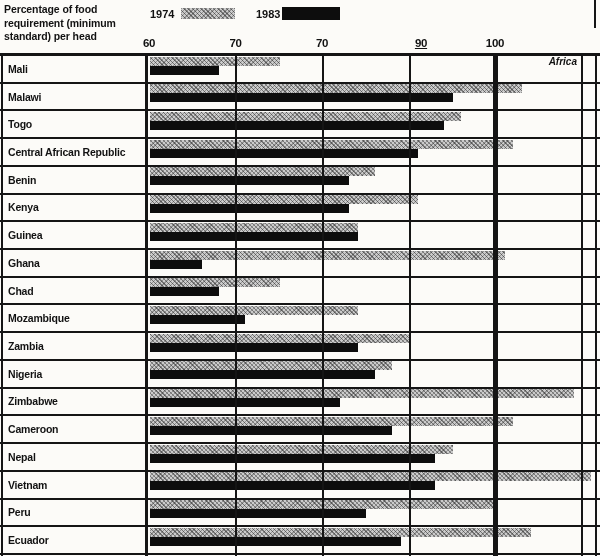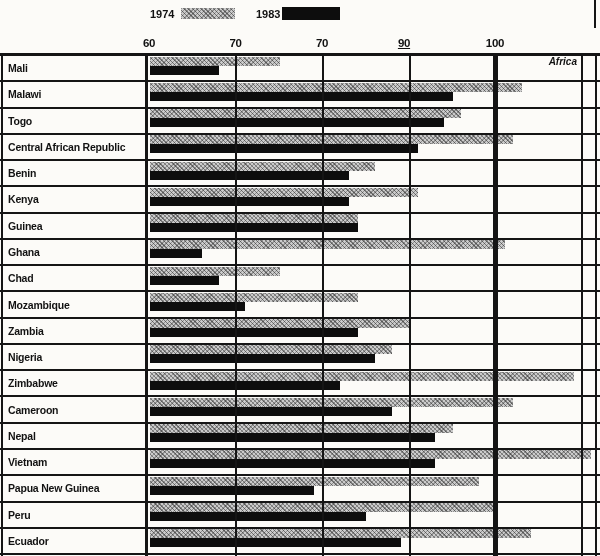--- a/index.html
+++ b/index.html
@@ -70,31 +70,36 @@
   .marker-arrow{
     position:absolute;top:3px;z-index:6;font-size:10px;font-weight:bold;color:#111;
     transform:translateX(-50%);line-height:10px;
   }
 </style>
 </head>
 <body>
 
 <div class="stage">
 
+  <div class="title">
+    <div>Percentage of food</div>
+    <div>requirement (minimum</div>
+    <div>standard) per head</div>
+  </div>
 
   <span class="legend-label l74">1974</span>
   <span class="swatch gray"></span>
   <span class="legend-label l83">1983</span>
   <span class="swatch black"></span>
 
   <div class="axis-ticks" id="axis-ticks">
       <span class="tick" style="left: 149px;">60</span>
       <span class="tick" style="left: 235.5px;">70</span>
       <span class="tick" style="left: 322px;">70</span>
-      <span class="tick" style="left: 404px; text-decoration: underline;">90</span>
+      <span class="tick" style="left: 421px; text-decoration: underline;">90</span>
       <span class="tick" style="left: 495px;">100</span>
     </div>
 
   <div class="rows" id="rows">
   <div class="row">
     <span class="country">Mali</span>
     <div class="bar b74" style="width: 129.75px;"></div>
     <div class="bar b83" style="width: 69.2px;"></div>
   <div class="region-label">
           <div>Africa</div>
@@ -188,25 +193,20 @@
     <div class="bar b83" style="width: 285.45px;"></div>
   </div>
 
 
   <div class="row">
     <span class="country">Vietnam</span>
     <div class="bar b74" style="width: 441.15px;"></div>
     <div class="bar b83" style="width: 285.45px;"></div>
   </div>
 
-  <div class="row">
-    <span class="country">Papua New Guinea</span>
-    <div class="bar b74" style="width: 328.7px;"></div>
-    <div class="bar b83" style="width: 164.35px;"></div>
-  </div>
 
 
   <div class="row">
     <span class="country">Peru</span>
     <div class="bar b74" style="width: 346px;"></div>
     <div class="bar b83" style="width: 216.25px;"></div>
   </div>
 
   <div class="row">
     <span class="country">Ecuador</span>

